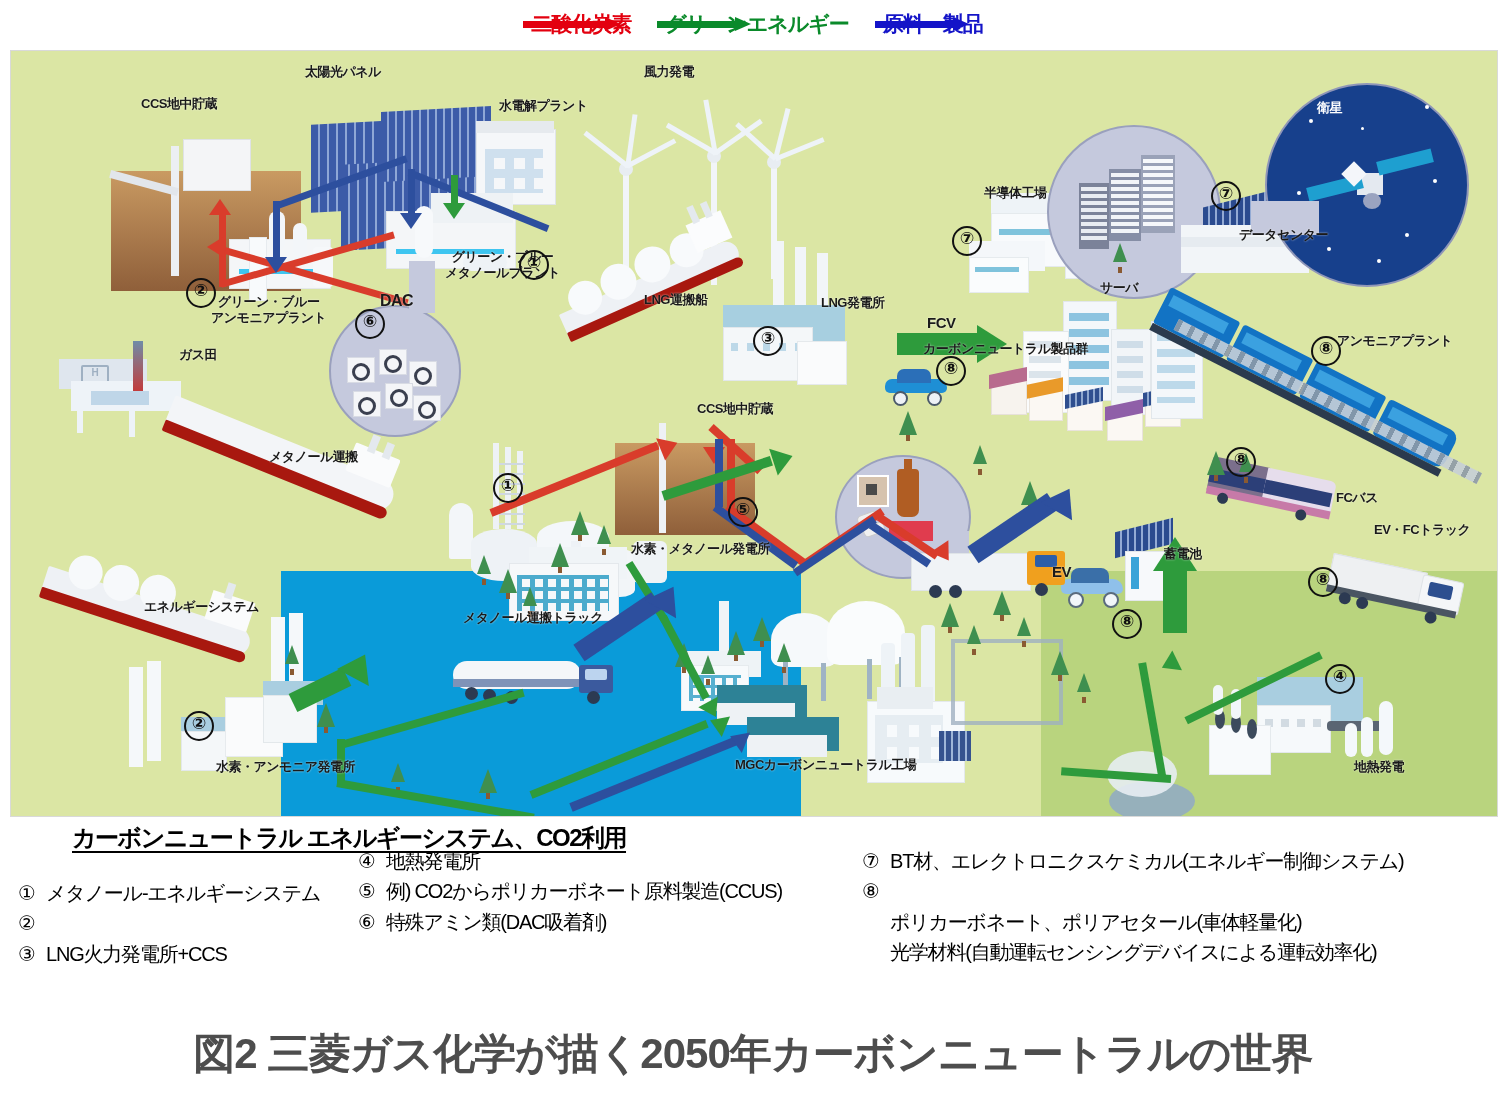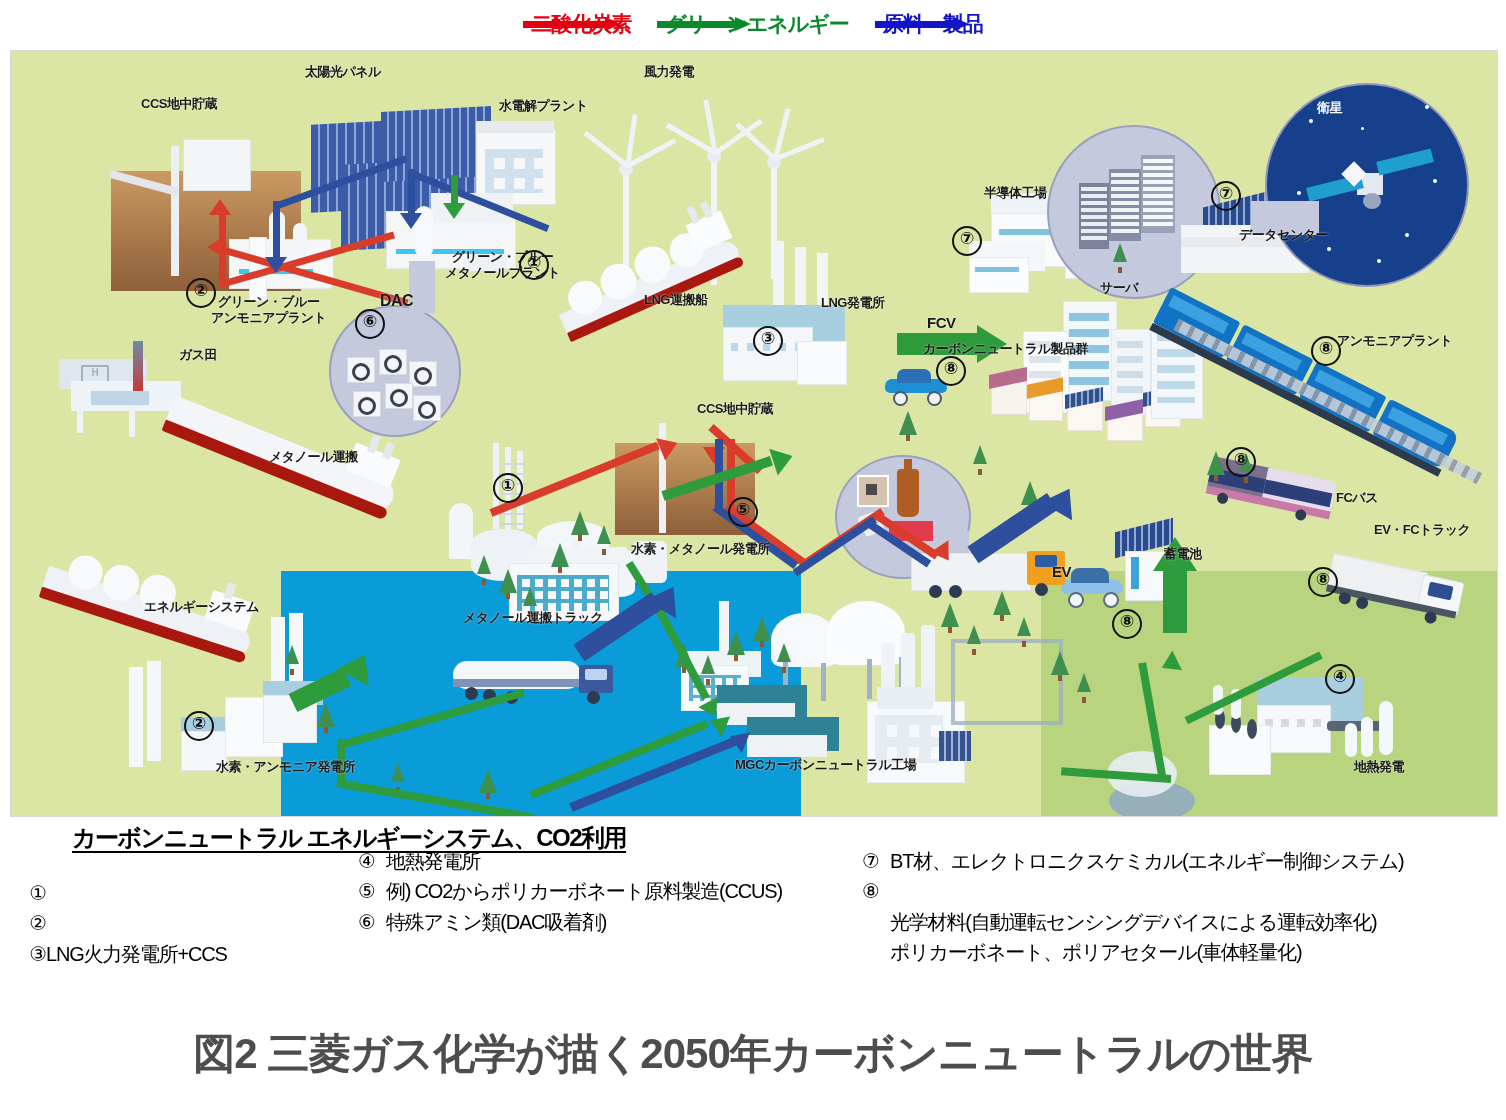--- a/index.html
+++ b/index.html
@@ -63,21 +63,21 @@
 
   
   #captions{position:absolute;left:0;top:822px;width:1506px;height:198px;}
   .cap-col{position:absolute;top:0;}
   .cap-title{font-size:24px;font-weight:bold;text-decoration:underline;
              text-underline-offset:5px;letter-spacing:-1.5px;white-space:nowrap;}
   .cap-list{margin-top:24px;}
   .cap-row{display:flex;font-size:20px;letter-spacing:-1.2px;line-height:1.52;white-space:nowrap;}
   .cap-idx{width:28px;flex:0 0 28px;}
   .cap-txt{}
-  #col-left{left:18px;text-align:right;}
+  #col-left{left:18px;}
   #col-left .cap-title{margin-left:54px;}
   #col-mid{left:358px;}
   #col-right{left:862px;}
   #col-right .cap-title{margin-left:110px;}
   .cap-sub{margin-left:28px;font-size:20px;letter-spacing:-1.2px;line-height:1.52;white-space:nowrap;}
 
   
   #figtitle{position:absolute;left:0;top:1026px;width:1506px;text-align:center;
     font-size:42px;font-weight:bold;color:#4d4d4d;letter-spacing:-1px;
     font-family:"Liberation Sans","DejaVu Sans",sans-serif;}
@@ -630,20 +630,21 @@
   <span class="num" style="left:1314px;top:613px;">④</span>
 </div>
 
 <div id="captions">
 
   <div class="cap-col" id="col-left">
     <div class="cap-title">カーボンニュートラル エネルギーシステム、CO2利用</div>
     <div class="cap-list">
       <div class="cap-row">
         <span class="cap-idx">①</span>
+        <span class="cap-txt">メタノール-エネルギーシステム</span>
       </div>
       <div class="cap-row">
         <span class="cap-idx">②</span>
       </div>
       <div class="cap-row">
         <span class="cap-idx">③</span>
         <span class="cap-txt">LNG火力発電所+CCS</span>
       </div>
     </div>
   </div>
@@ -667,20 +668,20 @@
 
   <div class="cap-col" id="col-right">
     <div class="cap-list">
       <div class="cap-row">
         <span class="cap-idx">⑦</span>
         <span class="cap-txt">BT材、エレクトロニクスケミカル(エネルギー制御システム)</span>
       </div>
       <div class="cap-row">
         <span class="cap-idx">⑧</span>
       </div>
+      <div class="cap-sub">ポリカーボネート、ポリアセタール(車体軽量化)</div>
       <div class="cap-sub">光学材料(自動運転センシングデバイスによる運転効率化)</div>
-      <div class="cap-sub">ポリカーボネート、ポリアセタール(車体軽量化)</div>
     </div>
   </div>
 
 </div>
 
 <div id="figtitle">図2  三菱ガス化学が描く2050年カーボンニュートラルの世界</div>
 
 </body></html>

